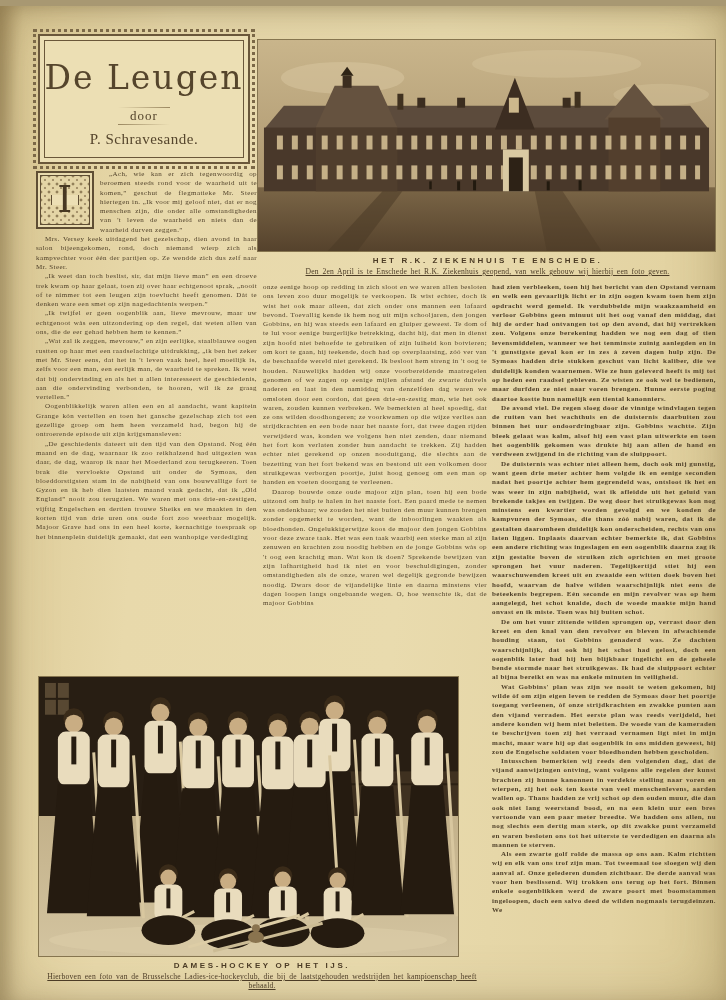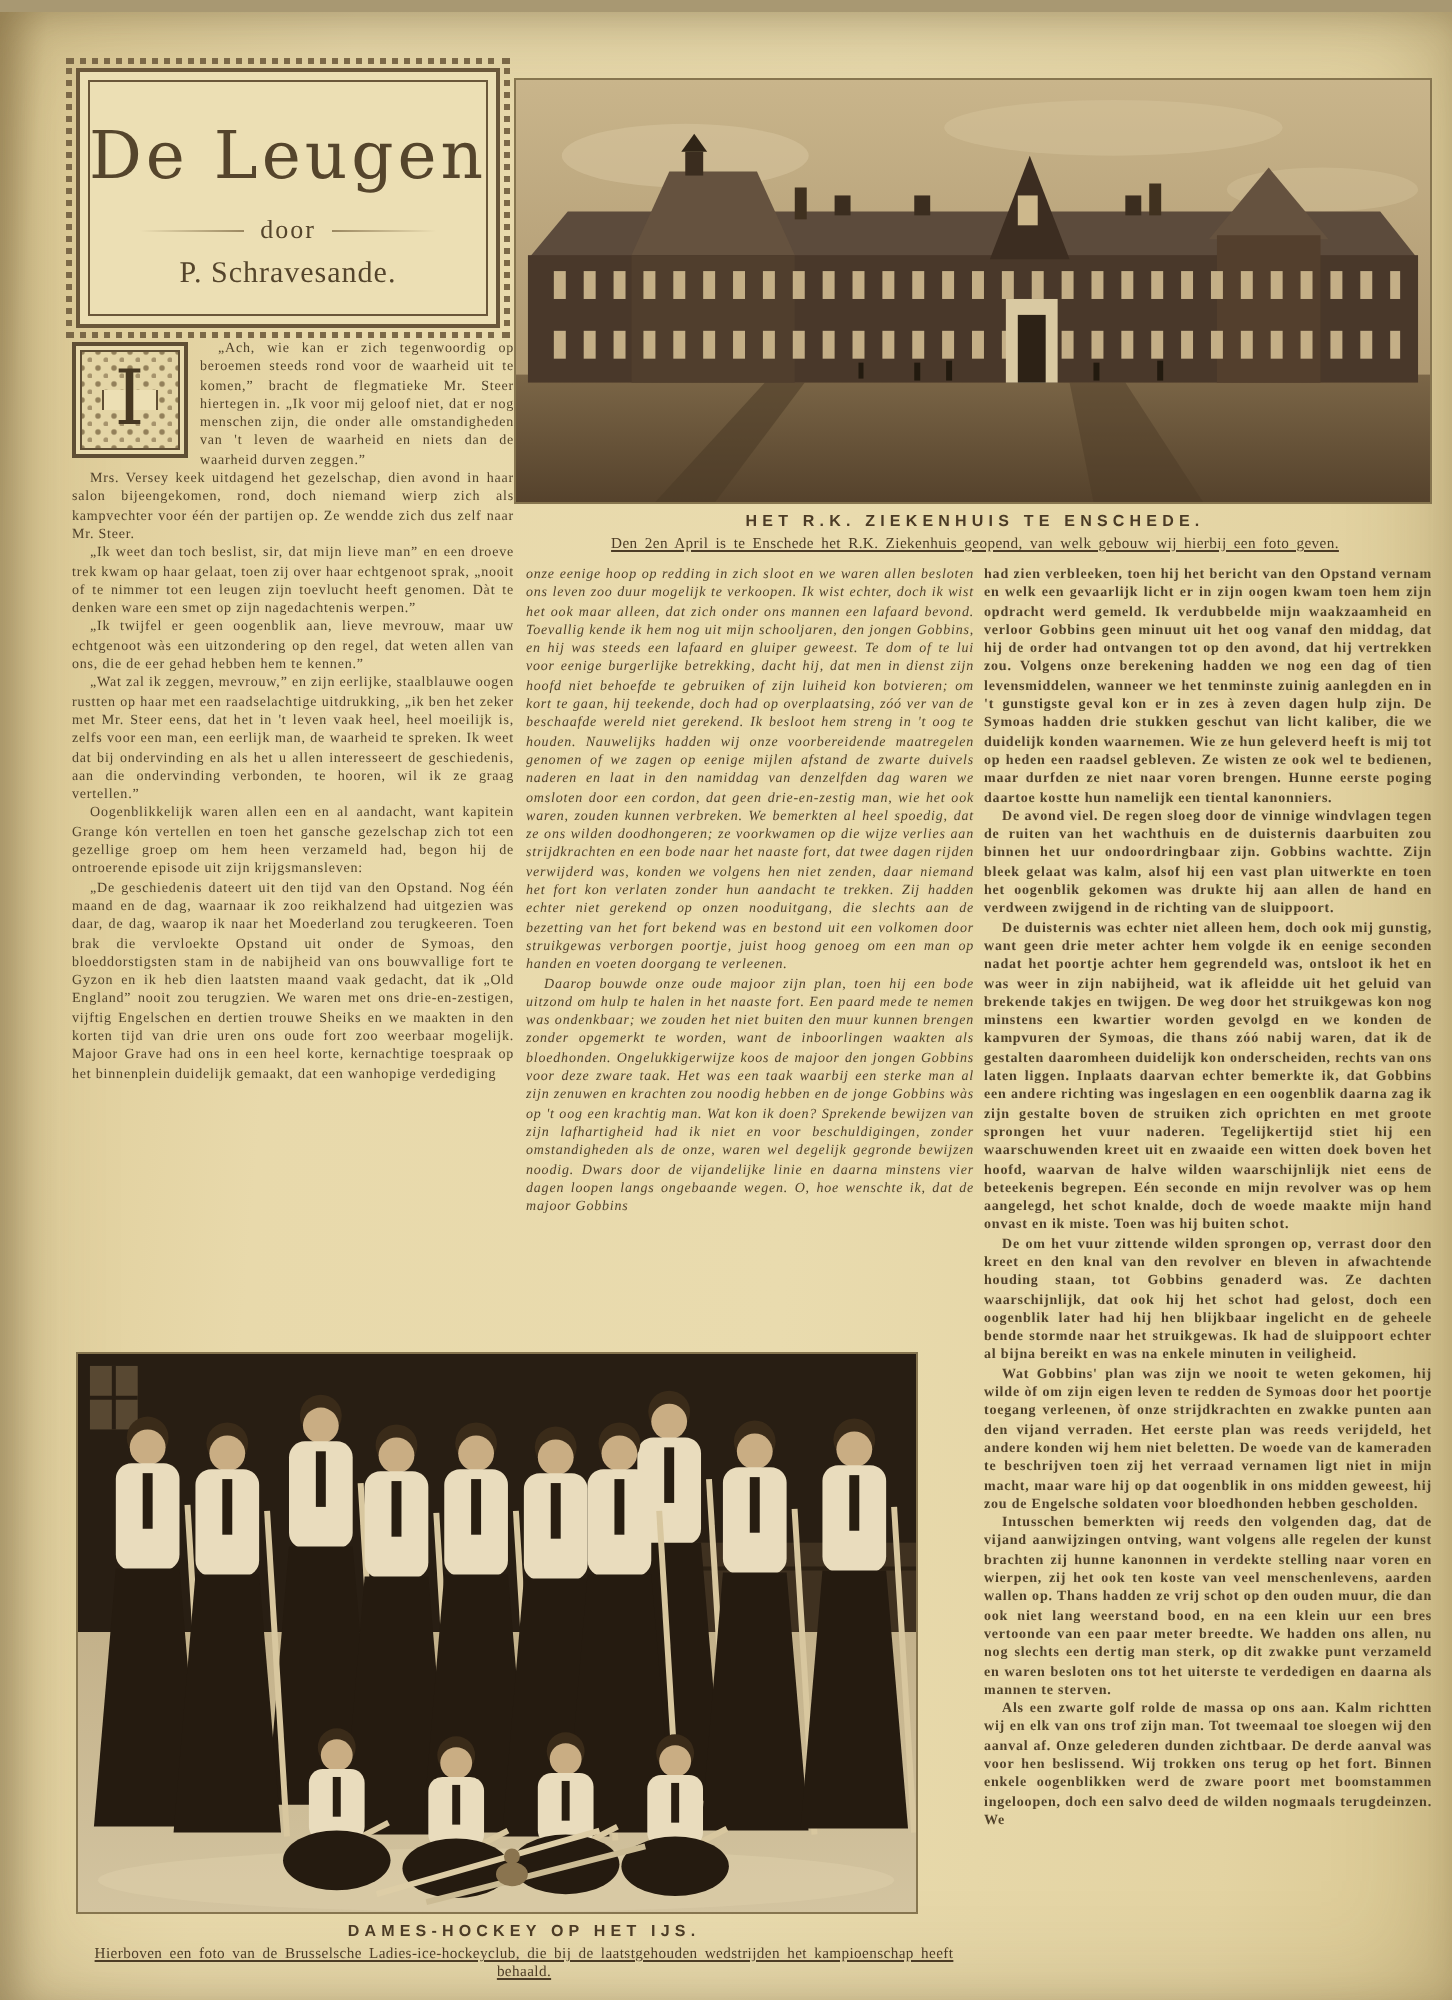--- a/index.html
+++ b/index.html
@@ -16,21 +16,21 @@
     border:2px solid #6a573a;outline:3px dotted #7b6847;outline-offset:2px;
     background:#ecdfb4;box-sizing:border-box;
   }
   .title-box::before{
     content:"";position:absolute;inset:4px;border:1px solid #6a573a;pointer-events:none;
   }
   .title-main{
     margin:22px 0 0 0;text-align:center;font-size:33px;font-weight:400;
     letter-spacing:2px;color:#55452c;font-family:"DejaVu Serif",serif;
   }
-  .byline{display:flex;align-items:center;justify-content:center;margin-top:10px;}
+  .byline{display:flex;align-items:center;margin-top:10px;flex-direction:column;}
   .byline .rule{height:1px;width:52px;background:linear-gradient(90deg,transparent,#9a8760);}
   .byline .rule.right{background:linear-gradient(90deg,#9a8760,transparent);}
   .byline-word{font-size:13px;letter-spacing:1px;margin:0 8px;color:#55452c;}
   .author{margin-top:6px;text-align:center;font-size:15px;letter-spacing:.5px;color:#55452c;}
   
   .photo{position:absolute;border:1px solid #86754f;box-sizing:border-box;background:#b6a278;}
   .photo svg{display:block;width:100%;height:100%;}
   .photo-hospital{left:257px;top:33px;width:459px;height:213px;}
   .photo-hockey{left:38px;top:670px;width:421px;height:281px;}
   
@@ -40,21 +40,21 @@
   .caption-hospital{left:258px;top:250px;width:459px;}
   .caption-hockey{left:36px;top:955px;width:452px;}
   
   .col{
     position:absolute;text-align:justify;overflow:hidden;
     font-size:7px;line-height:9.3px;letter-spacing:.4px;color:#50412a;
   }
   .col p{margin:0;text-indent:9px;}
   .col p.noindent{text-indent:0;}
   .col-left{left:36px;top:164px;width:221px;height:498px;}
-  .col-mid{left:263px;top:277px;width:224px;height:385px;font-style:italic;}
+  .col-mid{left:263px;top:277px;width:224px;height:385px;}
   .col-right{left:492px;top:277px;width:224px;height:662px;font-weight:bold;}
   
   .dropcap{
     float:left;width:58px;height:58px;margin:1px 6px 2px 0;box-sizing:border-box;
     border:2px solid #5f4e34;
     box-shadow:inset 0 0 0 2px #e9dbae, inset 0 0 0 3px #5f4e34;
     background:
       radial-gradient(circle at 3px 3px,#93805a 1px,transparent 1.8px),
       radial-gradient(circle at 7px 7px,#a6936c 1px,transparent 1.6px),
       #e4d5a6;
@@ -132,21 +132,21 @@
     <div class="cap-title">HET R.K. ZIEKENHUIS TE ENSCHEDE.</div>
     <div class="cap-sub">Den 2en April is te Enschede het R.K. Ziekenhuis geopend, van welk gebouw wij hierbij een foto geven.</div>
   </div>
 
   <div class="col col-left">
     <p class="noindent">
       <span class="dropcap">
           <span>I</span>
         </span>
     </p>
-    <p>„Ach, wie kan er zich tegenwoordig op beroemen steeds rond voor de waarheid uit te komen,” bracht de flegmatieke Mr. Steer hiertegen in. „Ik voor mij geloof niet, dat er nog menschen zijn, die onder alle omstandigheden van 't leven de waarheid en niets dan de waarheid durven zeggen.”</p>
+    <p>„Ach, wie kan er zich tegenwoordig op beroemen steeds rond voor de waarheid uit te komen,” geschut de flegmatieke Mr. Steer hiertegen in. „Ik voor mij geloof niet, dat er nog menschen zijn, die onder alle omstandigheden van 't leven de waarheid en niets dan de waarheid durven zeggen.”</p>
     <p>Mrs. Versey keek uitdagend het gezelschap, dien avond in haar salon bijeengekomen, rond, doch niemand wierp zich als kampvechter voor één der partijen op. Ze wendde zich dus zelf naar Mr. Steer.</p>
     <p>„Ik weet dan toch beslist, sir, dat mijn lieve man” en een droeve trek kwam op haar gelaat, toen zij over haar echtgenoot sprak, „nooit of te nimmer tot een leugen zijn toevlucht heeft genomen. Dàt te denken ware een smet op zijn nagedachtenis werpen.”</p>
     <p>„Ik twijfel er geen oogenblik aan, lieve mevrouw, maar uw echtgenoot wàs een uitzondering op den regel, dat weten allen van ons, die de eer gehad hebben hem te kennen.”</p>
     <p>„Wat zal ik zeggen, mevrouw,” en zijn eerlijke, staalblauwe oogen rustten op haar met een raadselachtige uitdrukking, „ik ben het zeker met Mr. Steer eens, dat het in 't leven vaak heel, heel moeilijk is, zelfs voor een man, een eerlijk man, de waarheid te spreken. Ik weet dat bij ondervinding en als het u allen interesseert de geschiedenis, aan die ondervinding verbonden, te hooren, wil ik ze graag vertellen.”</p>
     <p>Oogenblikkelijk waren allen een en al aandacht, want kapitein Grange kón vertellen en toen het gansche gezelschap zich tot een gezellige groep om hem heen verzameld had, begon hij de ontroerende episode uit zijn krijgsmansleven:</p>
     <p>„De geschiedenis dateert uit den tijd van den Opstand. Nog één maand en de dag, waarnaar ik zoo reikhalzend had uitgezien was daar, de dag, waarop ik naar het Moederland zou terugkeeren. Toen brak die vervloekte Opstand uit onder de Symoas, den bloeddorstigsten stam in de nabijheid van ons bouwvallige fort te Gyzon en ik heb dien laatsten maand vaak gedacht, dat ik „Old England” nooit zou terugzien. We waren met ons drie-en-zestigen, vijftig Engelschen en dertien trouwe Sheiks en we maakten in den korten tijd van drie uren ons oude fort zoo weerbaar mogelijk. Majoor Grave had ons in een heel korte, kernachtige toespraak op het binnenplein duidelijk gemaakt, dat een wanhopige verdediging</p>
   </div>
 
   <div class="col col-mid">
     <p class="noindent">onze eenige hoop op redding in zich sloot en we waren allen besloten ons leven zoo duur mogelijk te verkoopen. Ik wist echter, doch ik wist het ook maar alleen, dat zich onder ons mannen een lafaard bevond. Toevallig kende ik hem nog uit mijn schooljaren, den jongen Gobbins, en hij was steeds een lafaard en gluiper geweest. Te dom of te lui voor eenige burgerlijke betrekking, dacht hij, dat men in dienst zijn hoofd niet behoefde te gebruiken of zijn luiheid kon botvieren; om kort te gaan, hij teekende, doch had op overplaatsing, zóó ver van de beschaafde wereld niet gerekend. Ik besloot hem streng in 't oog te houden. Nauwelijks hadden wij onze voorbereidende maatregelen genomen of we zagen op eenige mijlen afstand de zwarte duivels naderen en laat in den namiddag van denzelfden dag waren we omsloten door een cordon, dat geen drie-en-zestig man, wie het ook waren, zouden kunnen verbreken. We bemerkten al heel spoedig, dat ze ons wilden doodhongeren; ze voorkwamen op die wijze verlies aan strijdkrachten en een bode naar het naaste fort, dat twee dagen rijden verwijderd was, konden we volgens hen niet zenden, daar niemand het fort kon verlaten zonder hun aandacht te trekken. Zij hadden echter niet gerekend op onzen nooduitgang, die slechts aan de bezetting van het fort bekend was en bestond uit een volkomen door struikgewas verborgen poortje, juist hoog genoeg om een man op handen en voeten doorgang te verleenen.</p>

